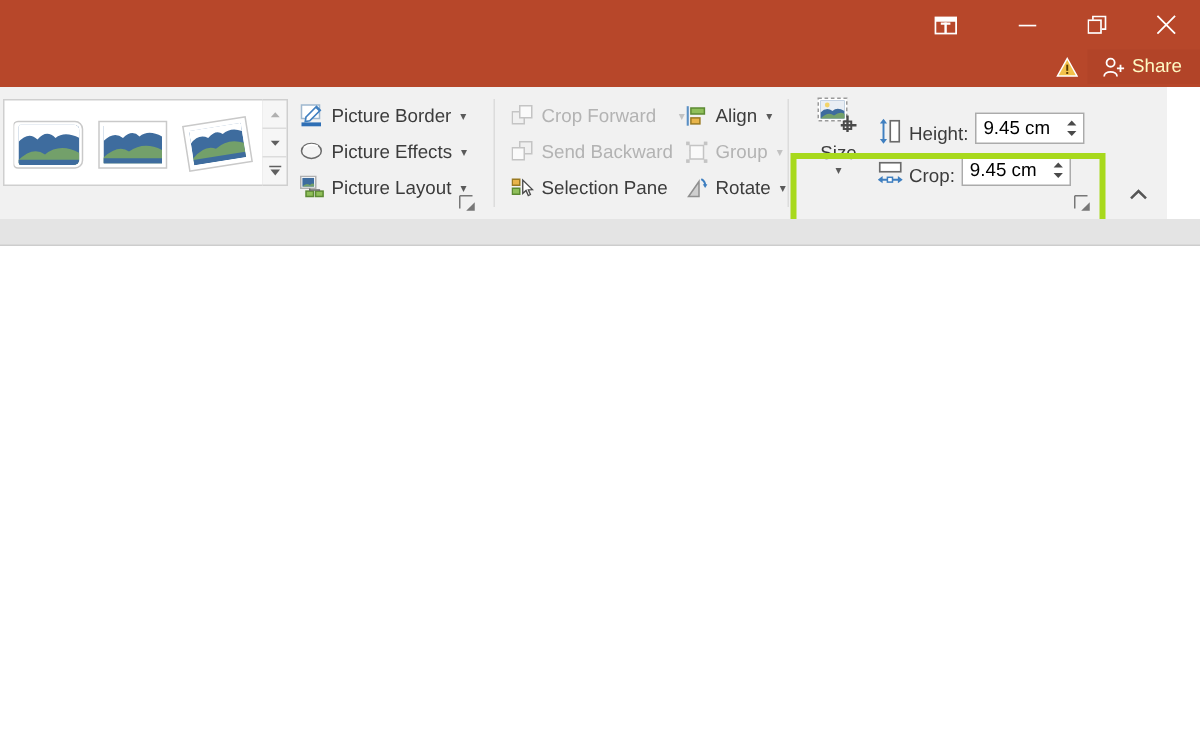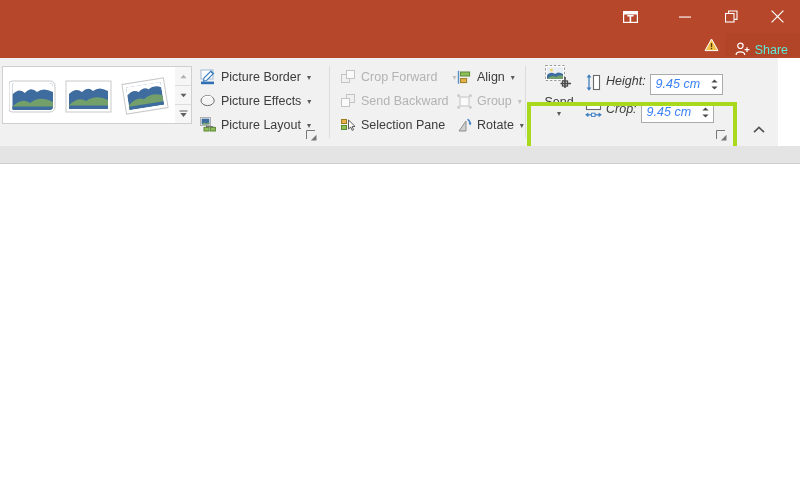--- a/index.html
+++ b/index.html
@@ -67,25 +67,25 @@
   .warning-icon {
     width: 26px;
     height: 23px;
     display: flex;
     align-items: center;
     justify-content: center;
   }
   .share-btn {
     height: 23px;
     display: flex;
-    align-items: flex-end;
+    align-items: center;
     gap: 5px;
     padding: 0 12px 0 10px;
     background: #a8402550;
-    color: #5eead4;
+    color: #fef9c3;
     font-size: 12.5px;
   }
   .share-btn .lbl { line-height: 1; }
 
   
   .ribbon {
     position: absolute;
     left: 0; top: 56px;
     width: 778px;
     height: 90px;
@@ -222,40 +222,39 @@
     align-items: center;
     gap: 2px;
   }
   .crop-label { font-size: 12.5px; color: #3c3c3c; line-height: 13px; }
   .crop-caret { font-size: 8px; color: #5a5a5a; line-height: 6px; }
 
   .dim-row {
     position: absolute;
     height: 22px;
     display: flex;
-    align-items: flex-start;
+    align-items: flex-end;
     gap: 4px;
-    font-style: italic;
   }
   .dim-icon { width: 17px; height: 17px; display: flex; align-items: center; justify-content: center; }
   .dim-label { font-size: 12.5px; color: #3c3c3c; }
   .spin {
     display: flex;
     align-items: center;
     width: 73px;
     height: 21px;
     background: #ffffff;
     border: 1px solid #ababab;
     box-sizing: border-box;
   }
   .spin .val {
     flex: 1;
     padding-left: 5px;
     font-size: 12.5px;
-    color: #3b82f6;
+    color: #000000;
     line-height: 19px;
   }
   .spin .arrows {
     width: 15px;
     height: 19px;
     display: flex;
     flex-direction: column;
     align-items: center;
     justify-content: center;
     gap: 3px;
@@ -558,21 +557,21 @@
       <div class="crop-btn">
         <svg width="32" height="30" viewBox="0 0 32 30">
           <rect x="2.5" y="1.5" width="19" height="15" fill="#ffffff" stroke="#9a9a9a" stroke-dasharray="2.4 1.8"></rect>
           <rect x="4" y="3" width="16" height="12" fill="#3e6c9e"></rect>
           <path d="M4 11 q4 -4 8 -1 q3 -3 8 0 v-7 h-16 z" fill="#e9eef4"></path>
           <path d="M4 15 q5 -5 9 -2 q4 -3 7 -1 v3 h-16 z" fill="#73a06a"></path>
           <circle cx="8.5" cy="6" r="1.6" fill="#f3d469"></circle>
           <path d="M22 13 V24 M17.5 19.5 H28" stroke="#4a4a4a" stroke-width="1.6" fill="none"></path>
           <rect x="19.5" y="17" width="5" height="5" fill="none" stroke="#4a4a4a" stroke-width="1.3"></rect>
         </svg>
-        <span class="crop-label">Send</span>
+        <span class="crop-label">Size</span>
         <span class="crop-caret">▾</span>
       </div>
 
       <div class="dim-row" style="left:58px; top:16px;">
         <span class="dim-icon">
           <svg width="17" height="17" viewBox="0 0 17 17">
             <path d="M4 1.4 V15.6" stroke="#3f7fc0" stroke-width="1.3"></path>
             <path d="M4 0.2 L1.6 3.4 H6.4 Z" fill="#3f7fc0"></path>
             <path d="M4 16.8 L1.6 13.6 H6.4 Z" fill="#3f7fc0"></path>
             <rect x="8.5" y="1.5" width="6" height="14" fill="#ffffff" stroke="#6b6b6b" stroke-width="1.1"></rect>

